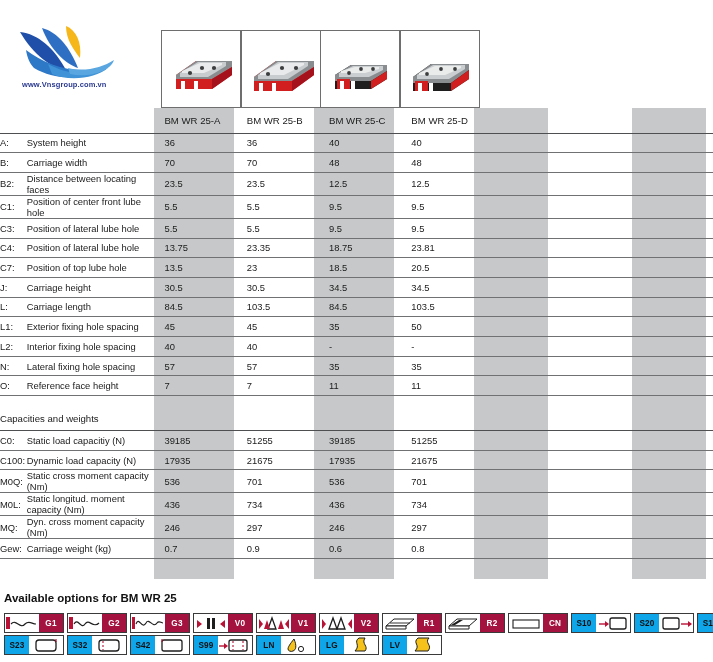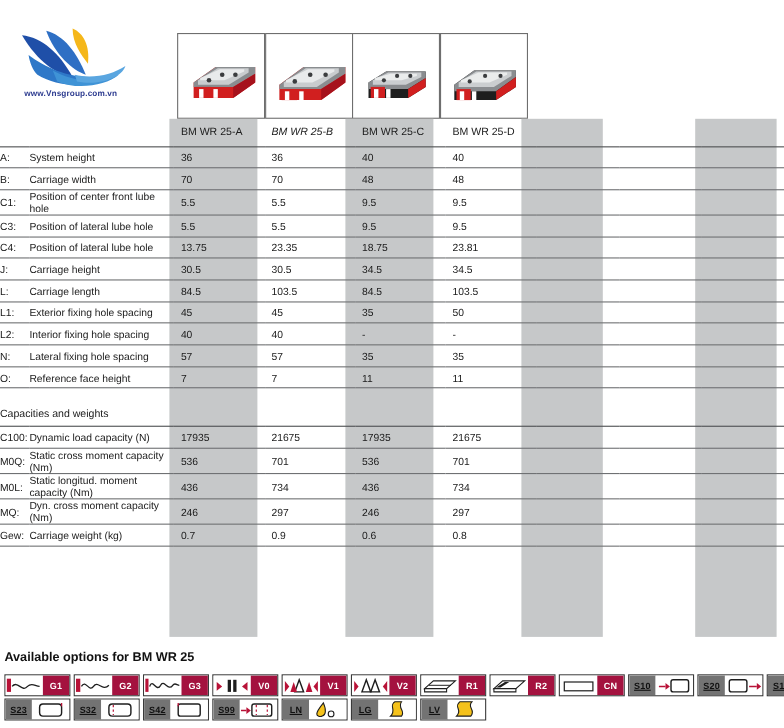--- a/index.html
+++ b/index.html
@@ -141,21 +141,21 @@
   }
   .badge .tag {
     min-width: 24px;
     padding: 0 4px;
     display: flex; align-items: center; justify-content: center;
     font-size: 8.2px;
     font-weight: bold;
     letter-spacing: 0.2px;
   }
   .badge.red .tag    { background: #a4123f; color: #fff; }
-  .badge.yellow .tag { background: #737373; color: #111; text-decoration: underline; }
+  .badge.yellow .tag { background: #0ea5e9; color: #111; }
   .badge.yellow .pic { background: #fff; }
   .badge .pic svg { display:block; }
 </style>
 </head>
 <body>
 
 <div id="page">
 
 
   <div class="logo-wrap">
@@ -258,21 +258,21 @@
           <col class="c-val">
         <col class="c-empty">
           <col class="c-empty">
           <col class="c-empty">
       </colgroup>
       <tbody id="tbody">
           <tr class="r-head">
             <td class="ruled-thick"></td>
             <td class="ruled-thick"></td>
             <td class="ruled-thick" style="padding-left: 6px;">BM WR 25-A</td>
-            <td class="ruled-thick" style="padding-left: 6px; font-style: italic;">BM WR 25-B</td>
+            <td class="ruled-thick" style="padding-left: 6px;">BM WR 25-B</td>
             <td class="ruled-thick" style="padding-left: 6px;">BM WR 25-C</td>
             <td class="ruled-thick" style="padding-left: 6px;">BM WR 25-D</td>
             <td class="ruled-thick"></td>
             <td class="ruled-thick"></td>
             <td class="ruled-thick"></td>
           </tr>
           <tr class="r-data">
             <td class="ruled key">A:</td>
             <td class="ruled">System height</td>
             <td class="ruled" style="padding-left: 6px;">36</td>
@@ -288,20 +288,31 @@
             <td class="ruled">Carriage width</td>
             <td class="ruled" style="padding-left: 6px;">70</td>
             <td class="ruled" style="padding-left: 6px;">70</td>
             <td class="ruled" style="padding-left: 6px;">48</td>
             <td class="ruled" style="padding-left: 6px;">48</td>
             <td class="ruled"></td>
             <td class="ruled"></td>
             <td class="ruled"></td>
           </tr>
           <tr class="r-data">
+            <td class="ruled key">B2:</td>
+            <td class="ruled">Distance between locating faces</td>
+            <td class="ruled" style="padding-left: 6px;">23.5</td>
+            <td class="ruled" style="padding-left: 6px;">23.5</td>
+            <td class="ruled" style="padding-left: 6px;">12.5</td>
+            <td class="ruled" style="padding-left: 6px;">12.5</td>
+            <td class="ruled"></td>
+            <td class="ruled"></td>
+            <td class="ruled"></td>
+          </tr>
+          <tr class="r-data">
             <td class="ruled key">C1:</td>
             <td class="ruled">Position of center front lube hole</td>
             <td class="ruled" style="padding-left: 6px;">5.5</td>
             <td class="ruled" style="padding-left: 6px;">5.5</td>
             <td class="ruled" style="padding-left: 6px;">9.5</td>
             <td class="ruled" style="padding-left: 6px;">9.5</td>
             <td class="ruled"></td>
             <td class="ruled"></td>
             <td class="ruled"></td>
           </tr>
@@ -321,20 +332,31 @@
             <td class="ruled">Position of lateral lube hole</td>
             <td class="ruled" style="padding-left: 6px;">13.75</td>
             <td class="ruled" style="padding-left: 6px;">23.35</td>
             <td class="ruled" style="padding-left: 6px;">18.75</td>
             <td class="ruled" style="padding-left: 6px;">23.81</td>
             <td class="ruled"></td>
             <td class="ruled"></td>
             <td class="ruled"></td>
           </tr>
           <tr class="r-data">
+            <td class="ruled key">C7:</td>
+            <td class="ruled">Position of top lube hole</td>
+            <td class="ruled" style="padding-left: 6px;">13.5</td>
+            <td class="ruled" style="padding-left: 6px;">23</td>
+            <td class="ruled" style="padding-left: 6px;">18.5</td>
+            <td class="ruled" style="padding-left: 6px;">20.5</td>
+            <td class="ruled"></td>
+            <td class="ruled"></td>
+            <td class="ruled"></td>
+          </tr>
+          <tr class="r-data">
             <td class="ruled key">J:</td>
             <td class="ruled">Carriage height</td>
             <td class="ruled" style="padding-left: 6px;">30.5</td>
             <td class="ruled" style="padding-left: 6px;">30.5</td>
             <td class="ruled" style="padding-left: 6px;">34.5</td>
             <td class="ruled" style="padding-left: 6px;">34.5</td>
             <td class="ruled"></td>
             <td class="ruled"></td>
             <td class="ruled"></td>
           </tr>
@@ -408,20 +430,31 @@
             <td class="ruled-thick sub-title" colspan="2">Capacities and weights</td>
             <td class="ruled-thick"></td>
             <td class="ruled-thick"></td>
             <td class="ruled-thick"></td>
             <td class="ruled-thick"></td>
             <td class="ruled-thick"></td>
             <td class="ruled-thick"></td>
             <td class="ruled-thick"></td>
           </tr>
           <tr class="r-data">
+            <td class="ruled key">C0:</td>
+            <td class="ruled">Static load capacitiy (N)</td>
+            <td class="ruled" style="padding-left: 6px;">39185</td>
+            <td class="ruled" style="padding-left: 6px;">51255</td>
+            <td class="ruled" style="padding-left: 6px;">39185</td>
+            <td class="ruled" style="padding-left: 6px;">51255</td>
+            <td class="ruled"></td>
+            <td class="ruled"></td>
+            <td class="ruled"></td>
+          </tr>
+          <tr class="r-data">
             <td class="ruled key">C100:</td>
             <td class="ruled">Dynamic load capacity (N)</td>
             <td class="ruled" style="padding-left: 6px;">17935</td>
             <td class="ruled" style="padding-left: 6px;">21675</td>
             <td class="ruled" style="padding-left: 6px;">17935</td>
             <td class="ruled" style="padding-left: 6px;">21675</td>
             <td class="ruled"></td>
             <td class="ruled"></td>
             <td class="ruled"></td>
           </tr>

